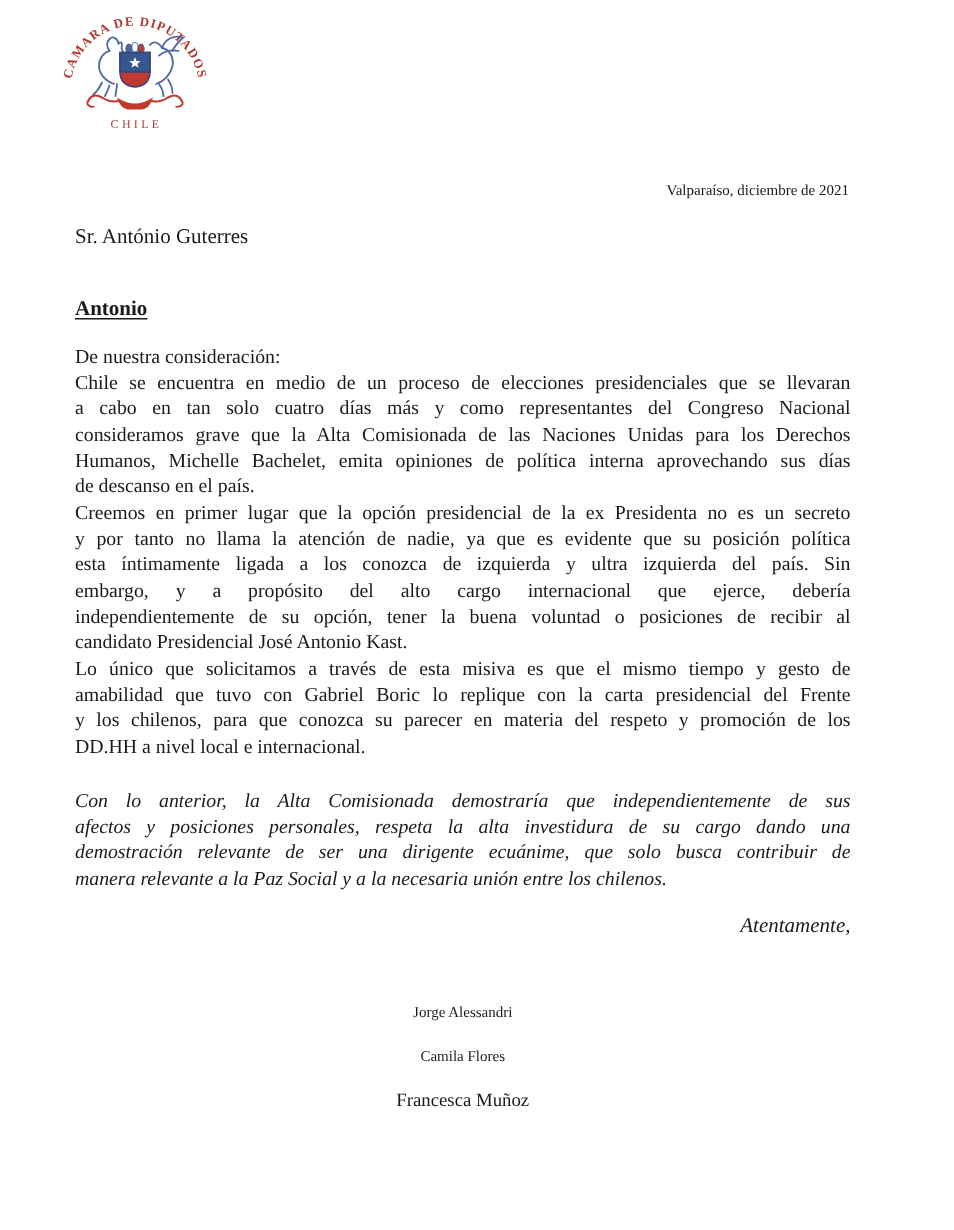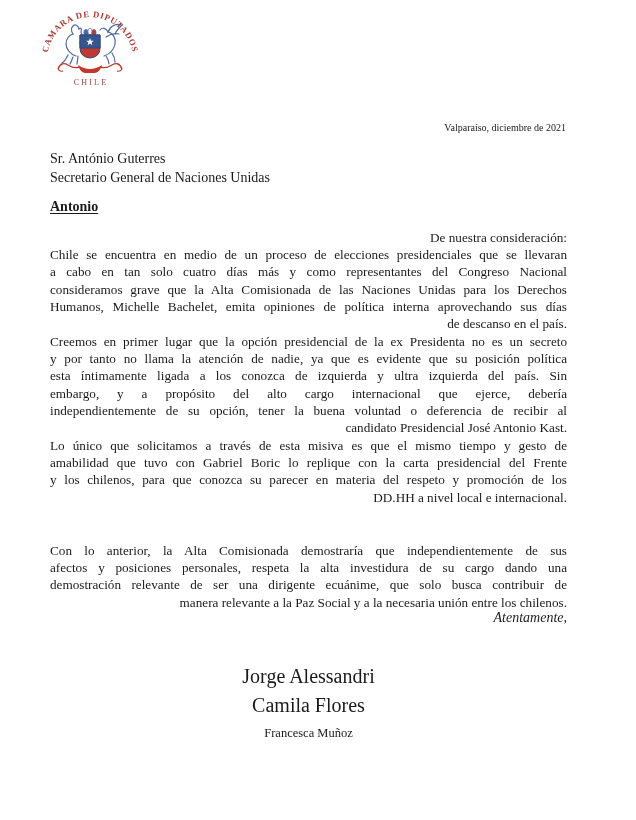--- a/index.html
+++ b/index.html
@@ -29,35 +29,35 @@
 
   
   .presente {
     left: 50px; top: 199px; font-size: 14px; font-weight: bold;
     text-decoration: underline; text-decoration-thickness: 1.4px; text-underline-offset: 2px;
   }
 
   
   .block { left: 50px; width: 517px; font-size: 13.2px; line-height: 17.2px; }
   .jl { text-align: justify; text-align-last: justify; white-space: normal; }
-  .pl { text-align: right; }
+  .pl { text-align: left; }
   .b1 { top: 229px; }
   .b2 { top: 333px; }
   .b3 { top: 437px; }
-  .b4 { top: 542px; }
+  .b4 { top: 525px; font-style: italic; }
 
   
   .closing {
     left: 50px; top: 610px; width: 517px;
     text-align: right; font-style: italic; font-size: 14px;
   }
 
   
   .signatories { left: 50px; top: 669px; width: 517px; text-align: center; }
-  .signatory { font-size: 20px; line-height: 14.6px; margin-bottom: 14px; }
+  .signatory { font-size: 10px; line-height: 14.6px; margin-bottom: 14px; }
   .signatory.small { font-size: 12.5px; }
 </style>
 </head>
 <body>
 
 <div class="page">
 
   <div class="abs logo">
     <svg viewBox="0 0 96 84">
       <defs>
@@ -103,40 +103,39 @@
       </g>
 
       <text x="49" y="79" text-anchor="middle" font-size="8" letter-spacing="2.2" fill="#a3423c" font-family="Liberation Serif, serif">CHILE</text>
     </svg>
   </div>
 
   <div class="abs dateline">Valparaíso, diciembre de 2021</div>
 
   <div class="abs address">
     <div>Sr. António Guterres</div>
-    <div>Secretario General de Naciones Unidas</div>
   </div>
 
   <div class="abs presente">Antonio</div>
 
   <div class="abs block b1">
     <div class="pl">De nuestra consideración:</div>
     <div class="jl">Chile se encuentra en medio de un proceso de elecciones presidenciales que se llevaran</div>
     <div class="jl">a cabo en tan solo cuatro días más y como representantes del Congreso Nacional</div>
     <div class="jl">consideramos grave que la Alta Comisionada de las Naciones Unidas para los Derechos</div>
     <div class="jl">Humanos, Michelle Bachelet, emita opiniones de política interna aprovechando sus días</div>
     <div class="pl">de descanso en el país.</div>
   </div>
 
   <div class="abs block b2">
     <div class="jl">Creemos en primer lugar que la opción presidencial de la ex Presidenta no es un secreto</div>
     <div class="jl">y por tanto no llama la atención de nadie, ya que es evidente que su posición política</div>
     <div class="jl">esta íntimamente ligada a los conozca de izquierda y ultra izquierda del país. Sin</div>
     <div class="jl">embargo, y a propósito del alto cargo internacional que ejerce, debería</div>
-    <div class="jl">independientemente de su opción, tener la buena voluntad o deferencia de recibir al</div>
+    <div class="jl">independientemente de su opción, tener la buena voluntad o posiciones de recibir al</div>
     <div class="pl">candidato Presidencial José Antonio Kast.</div>
   </div>
 
   <div class="abs block b3">
     <div class="jl">Lo único que solicitamos a través de esta misiva es que el mismo tiempo y gesto de</div>
     <div class="jl">amabilidad que tuvo con Gabriel Boric lo replique con la carta presidencial del Frente</div>
     <div class="jl">y los chilenos, para que conozca su parecer en materia del respeto y promoción de los</div>
     <div class="pl">DD.HH a nivel local e internacional.</div>
   </div>
 

